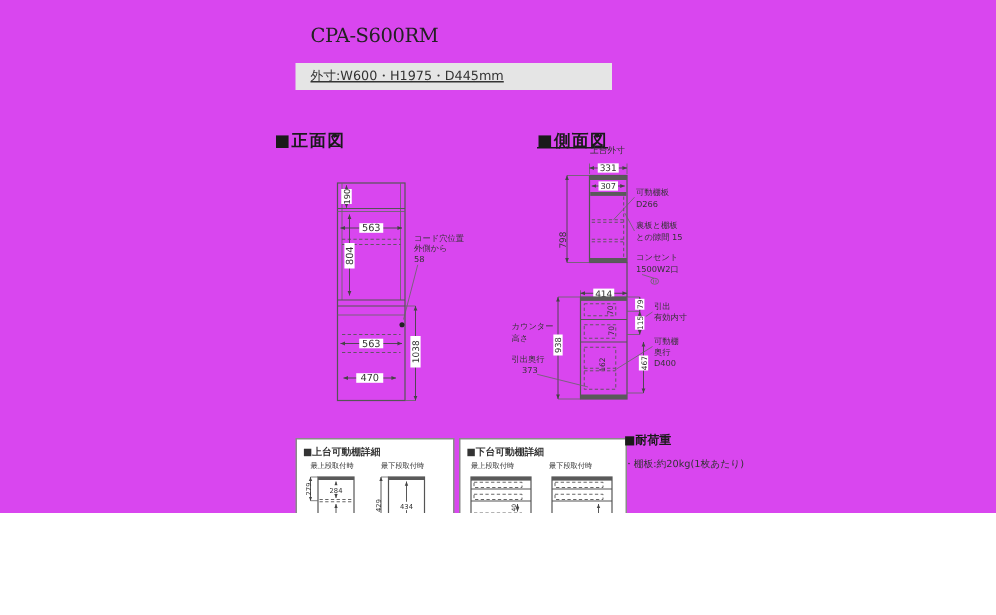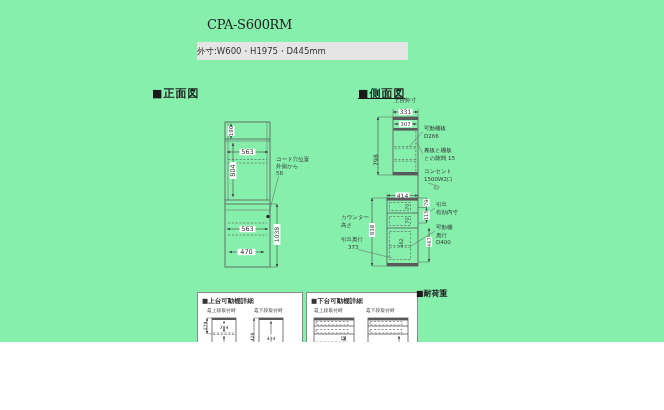--- a/index.html
+++ b/index.html
@@ -1,25 +1,25 @@
 <!DOCTYPE html>
 <html><head>
 <meta charset="utf-8">
 <style>
   html,body{margin:0;padding:0;background:#fff;}
-  #stage{position:relative;width:664px;height:342px;background:#86efac;overflow:hidden;
+  #stage{position:relative;width:664px;height:342px;background:#d946ef;overflow:hidden;
          font-family:"DejaVu Sans",sans-serif;color:#333;}
   .abs{position:absolute;}
   #title{left:207px;top:17px;font-family:"DejaVu Serif",serif;font-size:13px;
          letter-spacing:-0.3px;color:#222;}
   #dimbar{left:197px;top:42px;width:211px;height:18px;background:#e5e5e5;
           font-size:8.5px;line-height:18px;color:#333;}
-  #dimbar span{}
+  #dimbar span{padding-left:10px;text-decoration:underline;}
   .secthead{font-size:11px;font-weight:bold;color:#1a1a1a;letter-spacing:1px;}
-  #front-head{left:152px;top:86px;text-align:right;}
+  #front-head{left:183px;top:86px;text-align:right;}
   #side-head{left:358px;top:86px;text-decoration:underline;}
   svg{position:absolute;overflow:visible;}
   svg text{fill:#333;font-family:"DejaVu Sans",sans-serif;}
   .ln{stroke:#555;stroke-width:0.8;fill:none;}
   .thin{stroke:#666;stroke-width:0.55;fill:none;}
   .dash{stroke:#555;stroke-width:0.6;fill:none;stroke-dasharray:2.2 1.6;}
   .dim{stroke:#444;stroke-width:0.6;fill:none;}
   .fillp{fill:#5a5a5a;stroke:none;}
   .wbg{fill:#ffffff;stroke:none;}
   #loadblock{left:416px;top:288px;width:170px;}
@@ -288,20 +288,21 @@
 
     <line class="thin" x1="28" y1="80" x2="50" y2="86"></line>
     <line class="thin" x1="82" y1="80" x2="54" y2="86"></line>
     <rect class="thin" x="8" y="86" width="96" height="15"></rect>
     <text x="11" y="92.5" font-size="4.4">可動棚</text>
     <text x="11" y="98.8" font-size="4.4">※取付けピッチ30mmで移動</text>
   </svg>
 
   <div class="abs" id="loadblock">
     <div class="lt">■耐荷重</div>
+    <div class="li">・棚板:約20kg(1枚あたり)</div>
   </div>
 
   <div class="abs" id="noteblock">
     <div class="n1">※点線部・・・可動棚板、引出</div>
     <div>※図面に記載されている商品高さは</div>
     <div class="ind1">商品裏部の三角座が含まれており</div>
     <div class="ind1">ません。</div>
     <div class="ind2">実際の高さは表記のプラス3mmに</div>
     <div class="ind2">なります。</div>
   </div>

